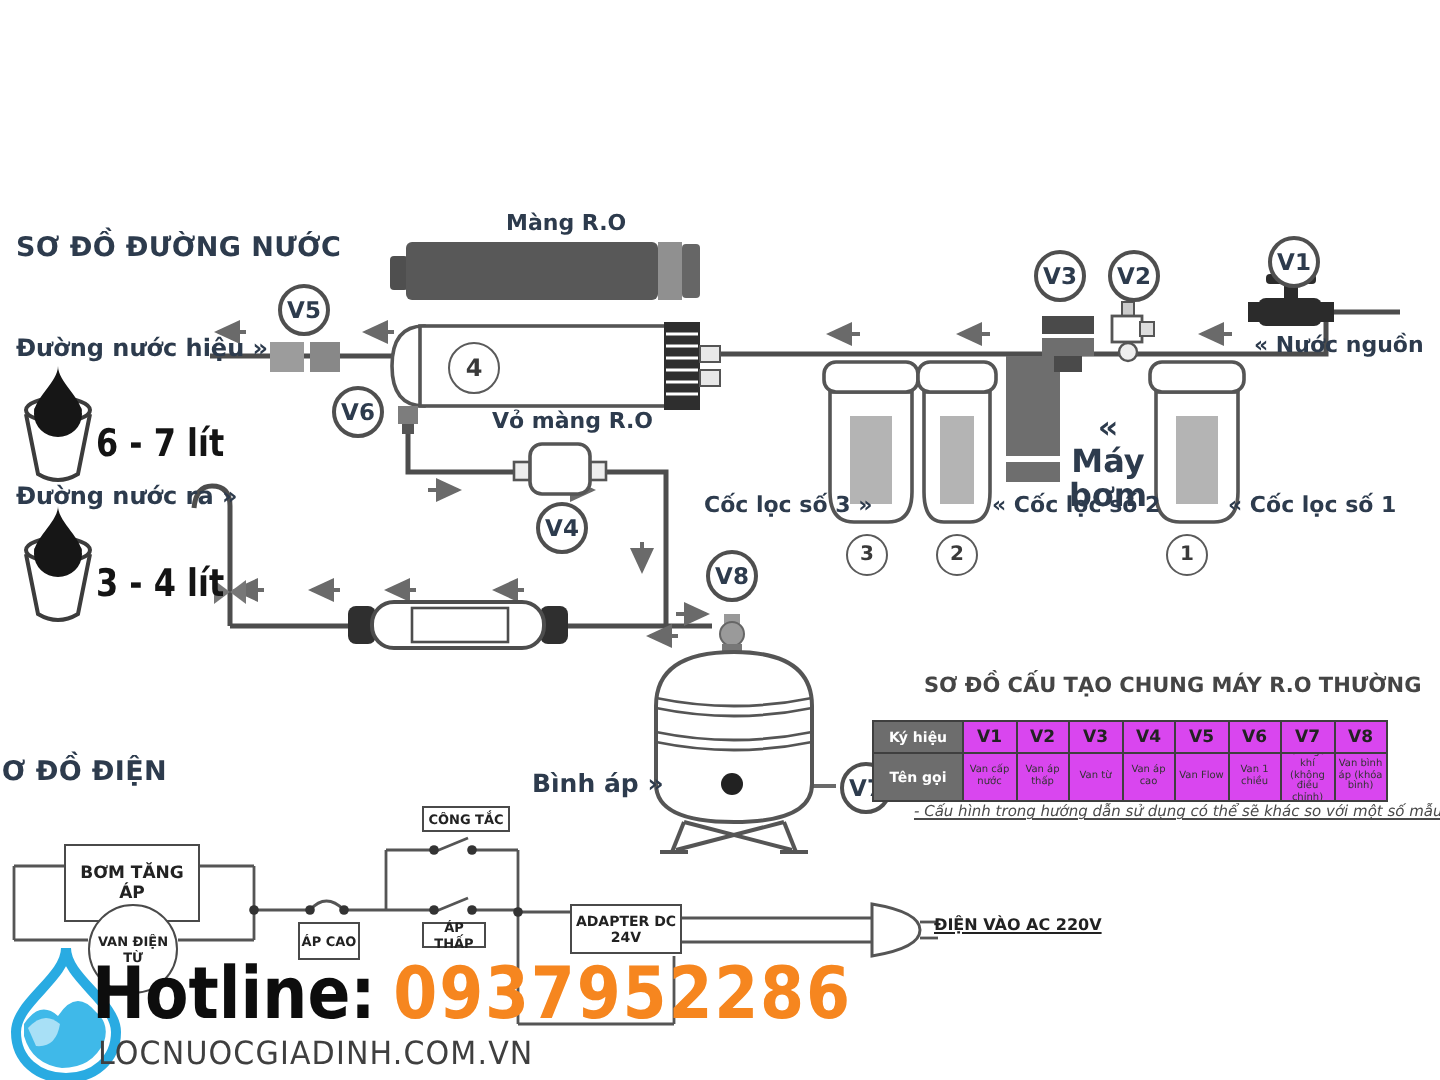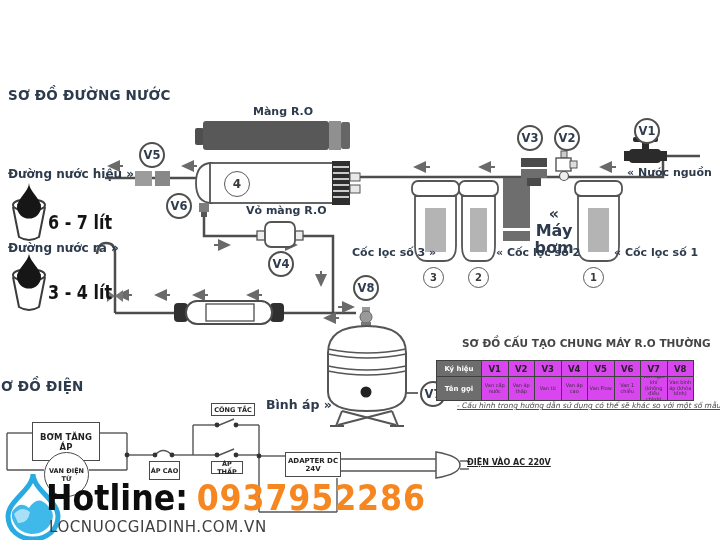--- a/index.html
+++ b/index.html
@@ -249,36 +249,36 @@
     <path d="M436,452 V478 Q460,474 460,465 Q460,456 436,452 Z" fill="#fff" stroke="#555" stroke-width="1.5"></path>
 
     <g>
       <path d="M33,474 C33,489 8,501 8,516 C8,530 19,539 33,539 C47,539 58,530 58,516 C58,501 33,489 33,474 Z" fill="#fff" stroke="#29ABE2" stroke-width="5"></path>
       <path d="M12,512 Q20,500 29,508 Q38,494 48,506 Q55,512 52,521 Q46,534 31,534 Q16,532 12,518 Z" fill="#3FB9E9"></path>
       <path d="M14,514 Q22,505 30,512 Q28,524 18,523 Z" fill="#A8E0F6"></path>
     </g>
   </svg>
 
 
-  <div class="abs navy sec" style="left:8px;top:87px;text-align:right;">SƠ ĐỒ ĐƯỜNG NƯỚC</div>
+  <div class="abs navy sec" style="left:8px;top:116px;text-align:right;">SƠ ĐỒ ĐƯỜNG NƯỚC</div>
   <div class="abs navy sec" style="left:-9px;top:378px;">SƠ ĐỒ ĐIỆN</div>
 
   <div class="abs navy lbl" style="left:253px;top:105px;">Màng R.O</div>
   <div class="abs navy lbl" style="left:246px;top:204px;">Vỏ màng R.O</div>
   <div class="abs navy lbl12" style="left:8px;top:167px;">Đường nước hiệu »</div>
   <div class="abs vol" style="left:48px;top:211px;">6 - 7 lít</div>
   <div class="abs navy lbl12" style="left:8px;top:241px;">Đường nước ra »</div>
   <div class="abs vol" style="left:48px;top:281px;">3 - 4  lít</div>
   <div class="abs navy lbl" style="left:352px;top:246px;">Cốc lọc số 3 »</div>
   <div class="abs navy lbl" style="left:496px;top:246px;">« Cốc lọc số 2</div>
   <div class="abs navy lbl" style="left:614px;top:246px;">« Cốc lọc số 1</div>
   <div class="abs navy lbl pre" style="left:528px;top:206px;width:52px;font-size:16px;">« Máy
 bơm</div>
   <div class="abs navy lbl" style="left:627px;top:166px;">« Nước nguồn</div>
-  <div class="abs navy lbl12" style="left:266px;top:384px;font-size:12.5px;margin-top:13px;">Bình áp »</div>
+  <div class="abs navy lbl12" style="left:266px;top:384px;font-size:12.5px;">Bình áp »</div>
 
   <div class="vcirc" style="left:634px;top:118px;">V1</div>
   <div class="vcirc" style="left:554px;top:125px;">V2</div>
   <div class="vcirc" style="left:517px;top:125px;">V3</div>
   <div class="vcirc" style="left:268px;top:251px;">V4</div>
   <div class="vcirc" style="left:139px;top:142px;">V5</div>
   <div class="vcirc" style="left:166px;top:193px;">V6</div>
   <div class="vcirc" style="left:420px;top:381px;">V7</div>
   <div class="vcirc" style="left:353px;top:275px;">V8</div>
 

